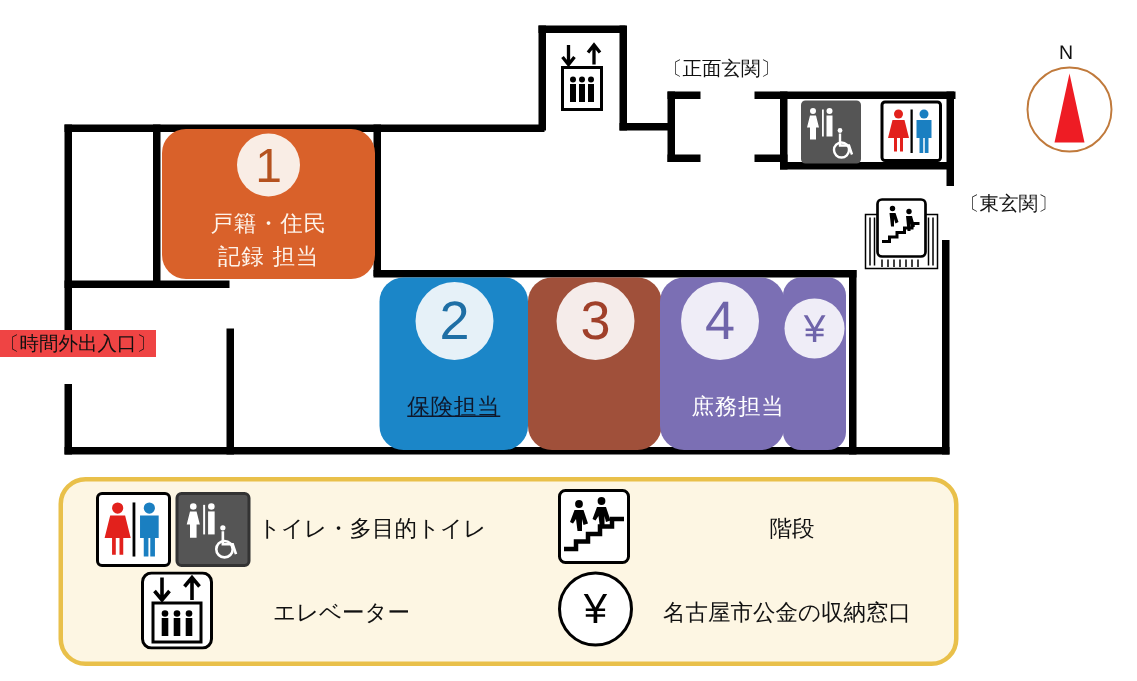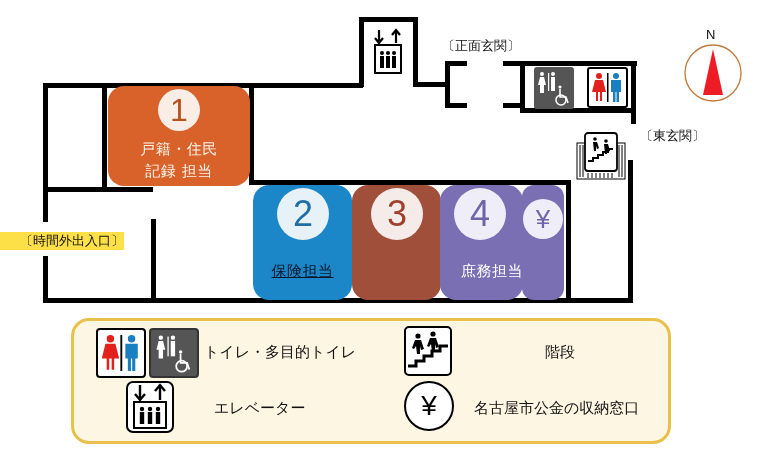--- a/index.html
+++ b/index.html
@@ -7,21 +7,21 @@
          font-family: "DejaVu Sans", "Liberation Sans", sans-serif; }
   .abs { position:absolute; }
   .wall { position:absolute; background:#000; }
   .counter { position:absolute; border-radius:16px; color:#fff; text-align:center; }
   .badge { position:absolute; border-radius:50%; display:flex; align-items:center; justify-content:center;
            font-family:"Liberation Sans", sans-serif; }
   .ctext { position:absolute; left:0; right:0; font-size:15px; line-height:22px; letter-spacing:0.5px; color:#fdf3ea; }
   .label { position:absolute; font-size:13px; color:#111; white-space:nowrap; }
   .icon-box { position:absolute; border:2px solid #000; border-radius:4px; background:#fff; box-sizing:border-box; }
   .legend { position:absolute; left:39px; top:318px; width:600px; height:126px; background:#fdf6e3;
-            border:3px solid #e9c04a; border-radius:18px; box-sizing:border-box;margin-left:32px; }
+            border:3px solid #e9c04a; border-radius:18px; box-sizing:border-box; }
   .legend-text { position:absolute; font-size:15px; color:#111; white-space:nowrap; }
   svg { display:block; }
 </style>
 </head>
 <body>
 
 <div>
 
   <div class="wall" style="left:43px;top:83px;width:320px;height:5px;"></div>
 
@@ -70,21 +70,21 @@
       <circle cx="16" cy="25" r="2"></circle>
         <rect x="14" y="28" width="4" height="12"></rect>
       <circle cx="22" cy="25" r="2"></circle>
         <rect x="20" y="28" width="4" height="12"></rect>
     </g>
   </svg>
 </div>
 
 <div class="label" style="left:442px;top:37px;">〔正面玄関〕</div>
 <div class="label" style="left:640px;top:127px;">〔東玄関〕</div>
-<div class="label" style="left:0px;top:232px;background:#fde047;padding-left:20px;">〔時間外出入口〕</div>
+<div class="label" style="left:0px;top:220px;background:#ef4444;">〔時間外出入口〕</div>
 
 <div class="abs" style="left:534px;top:67px;width:40px;height:42px;background:#555;border-radius:3px;">
   <svg width="40" height="42" viewBox="0 0 40 42">
     <g fill="#fff">
       <circle cx="8" cy="7" r="2"></circle>
         <path d="M6 10 h4 l2 8 h-2 v8 h-4 v-8 h-2 z"></path>
       <rect x="14" y="6" width="1.2" height="18"></rect>
       <circle cx="19" cy="7" r="2"></circle>
         <rect x="17" y="10" width="4" height="14"></rect>
     </g>

